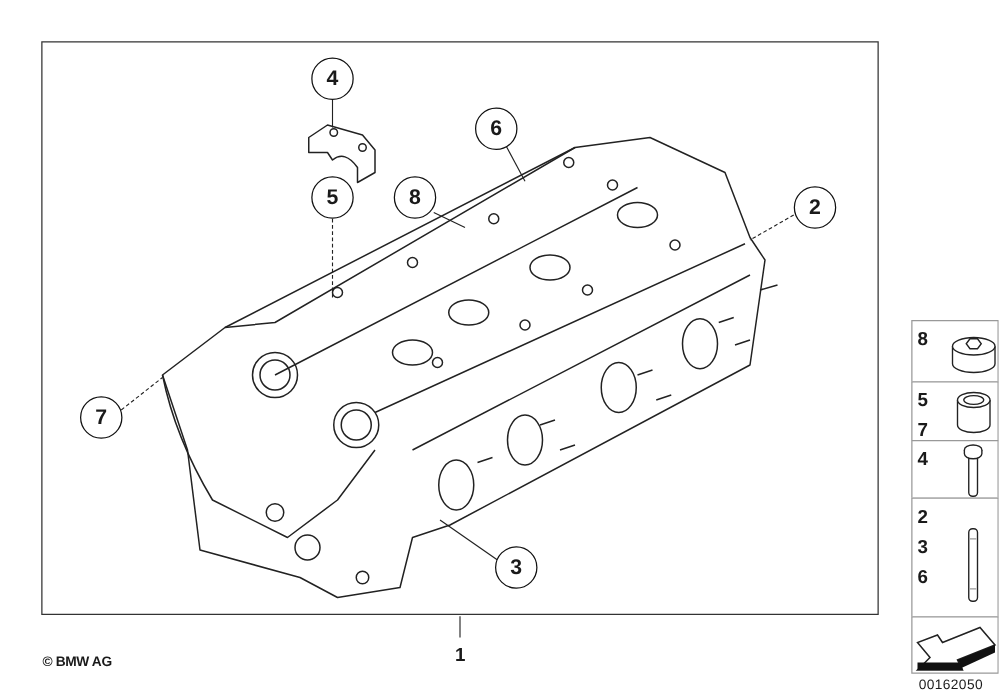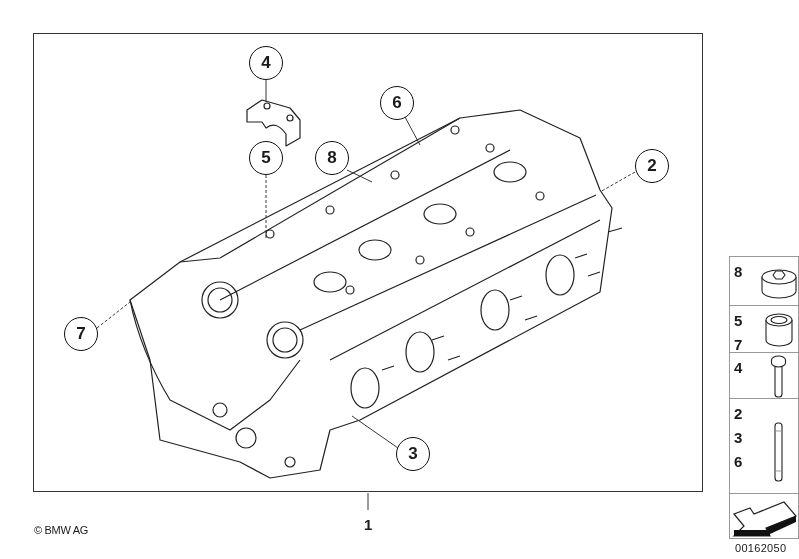--- a/index.html
+++ b/index.html
@@ -5,21 +5,21 @@
   html, body { margin: 0; padding: 0; background: #ffffff; }
   body { width: 799px; height: 559px; position: relative; overflow: hidden;
          font-family: "Liberation Sans", sans-serif; color: #1a1a1a; }
   .frame { position: absolute; left: 33px; top: 33px; width: 670px; height: 459px;
            border: 1.5px solid #333; box-sizing: border-box; }
   svg.art { position: absolute; left: 0; top: 0; }
   .callout { position: absolute; width: 34px; height: 34px; border: 1.5px solid #111;
              border-radius: 50%; background: #fff; box-sizing: border-box;
              display: flex; align-items: center; justify-content: center;
              font-weight: bold; font-size: 17px; cursor: pointer; }
-  .copyright { position: absolute; left: 34px; top: 524px; font-size: 11px; font-weight: normal;
+  .copyright { position: absolute; left: 34px; top: 524px; font-size: 11px; font-weight: bold;
                letter-spacing: -0.3px; }
   .main-label { position: absolute; left: 364px; top: 516px; font-size: 15px; font-weight: bold; }
   .legend { position: absolute; left: 729px; width: 70px; border: 1px solid #999;
             box-sizing: border-box; background: #fff; }
   .legend .nums { position: absolute; left: 4px; top: 3px; font-weight: bold; font-size: 15px;
                   line-height: 24px; display: flex; flex-direction: column; }
   .legend svg { position: absolute; left: 0; top: 0; }
   .imgno { position: absolute; left: 735px; top: 542px; font-size: 11px; letter-spacing: 0.3px; }
 </style>
 </head>

